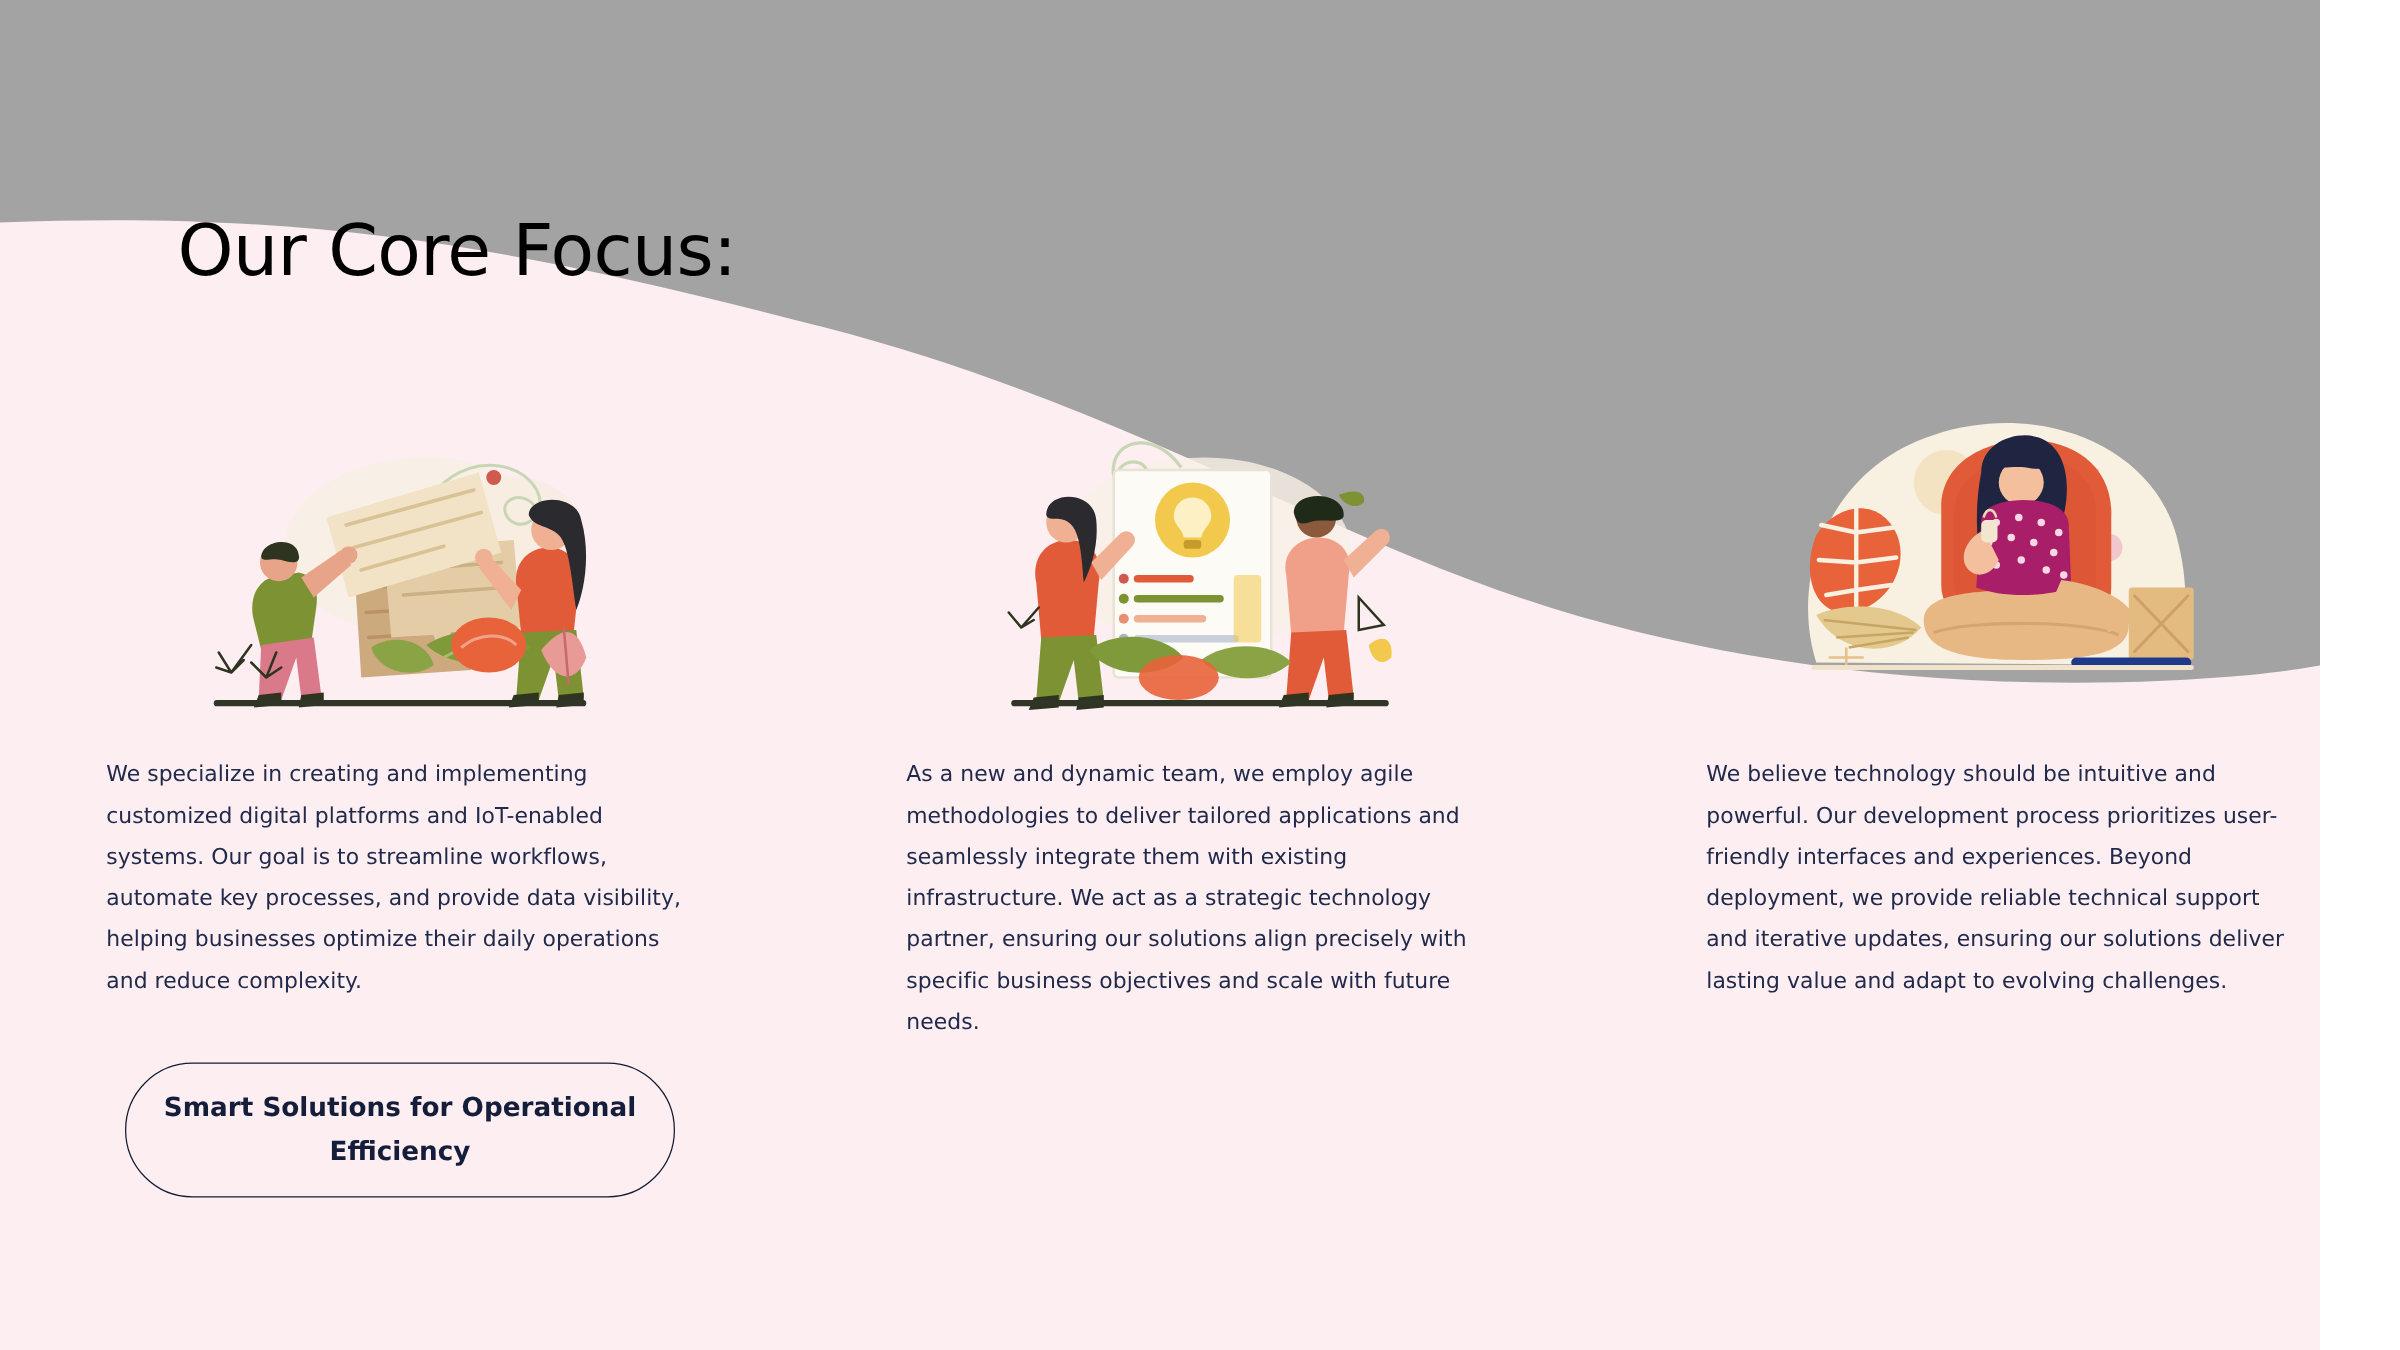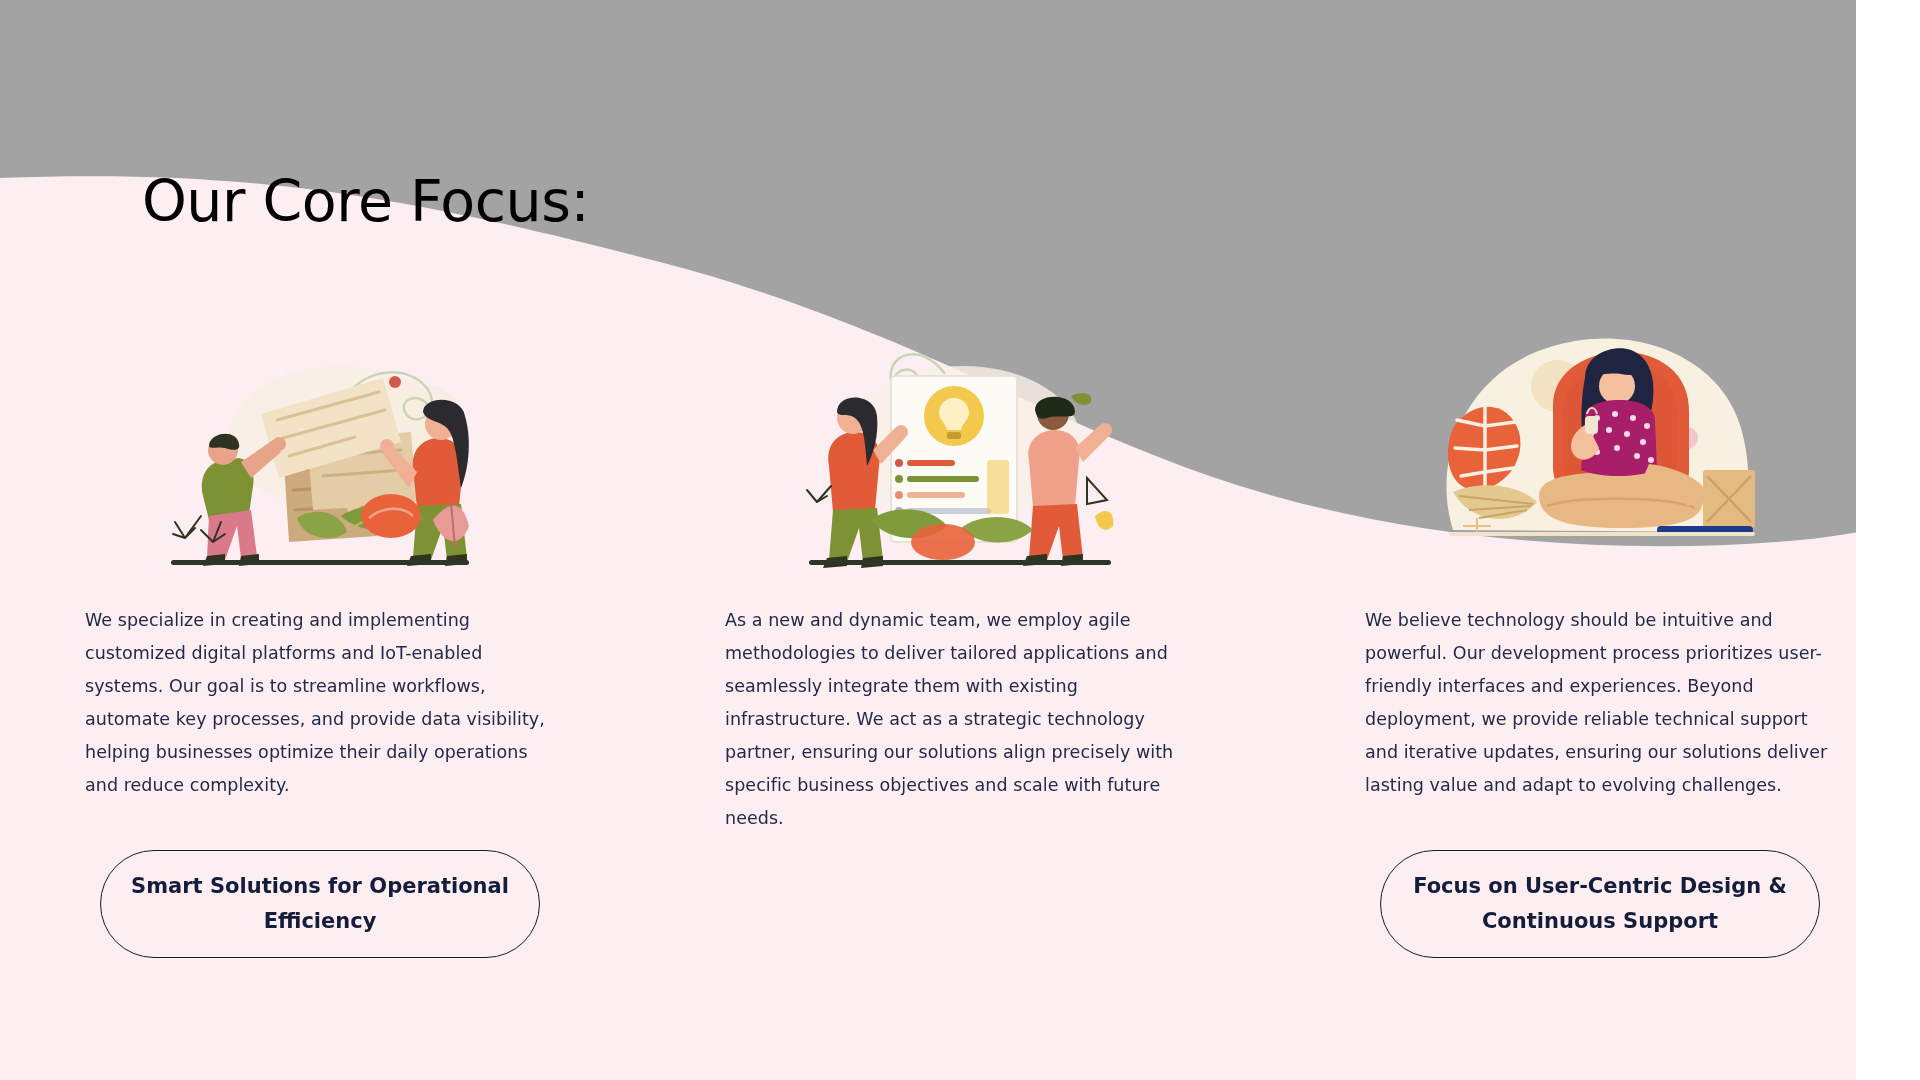--- a/index.html
+++ b/index.html
@@ -269,17 +269,16 @@
           <path d="M214 144 C244 148 268 160 274 176 L252 186 C240 170 224 160 208 158Z" fill="#e7b784"></path>
 
           <rect x="268" y="150" width="52" height="58" rx="3" fill="#e3ba80"></rect>
           <path d="M272 156 L316 202 M316 156 L272 202" stroke="#cfa066" stroke-width="2.4"></path>
 
           <rect x="222" y="206" width="96" height="8" rx="4" fill="#1f3a8a"></rect>
           <rect x="14" y="212" width="306" height="4" rx="2" fill="#f0e2cb"></rect>
         </svg>
       </div>
       <div class="col-text">We believe technology should be intuitive and powerful. Our development process prioritizes user-friendly interfaces and experiences. Beyond deployment, we provide reliable technical support and iterative updates, ensuring our solutions deliver lasting value and adapt to evolving challenges.</div>
-      <button class="col-btn">Focus on User-Centric Design &amp; Continuous Support</button>
     </div>
 
   </div>
 </div>
 
 </body></html>

